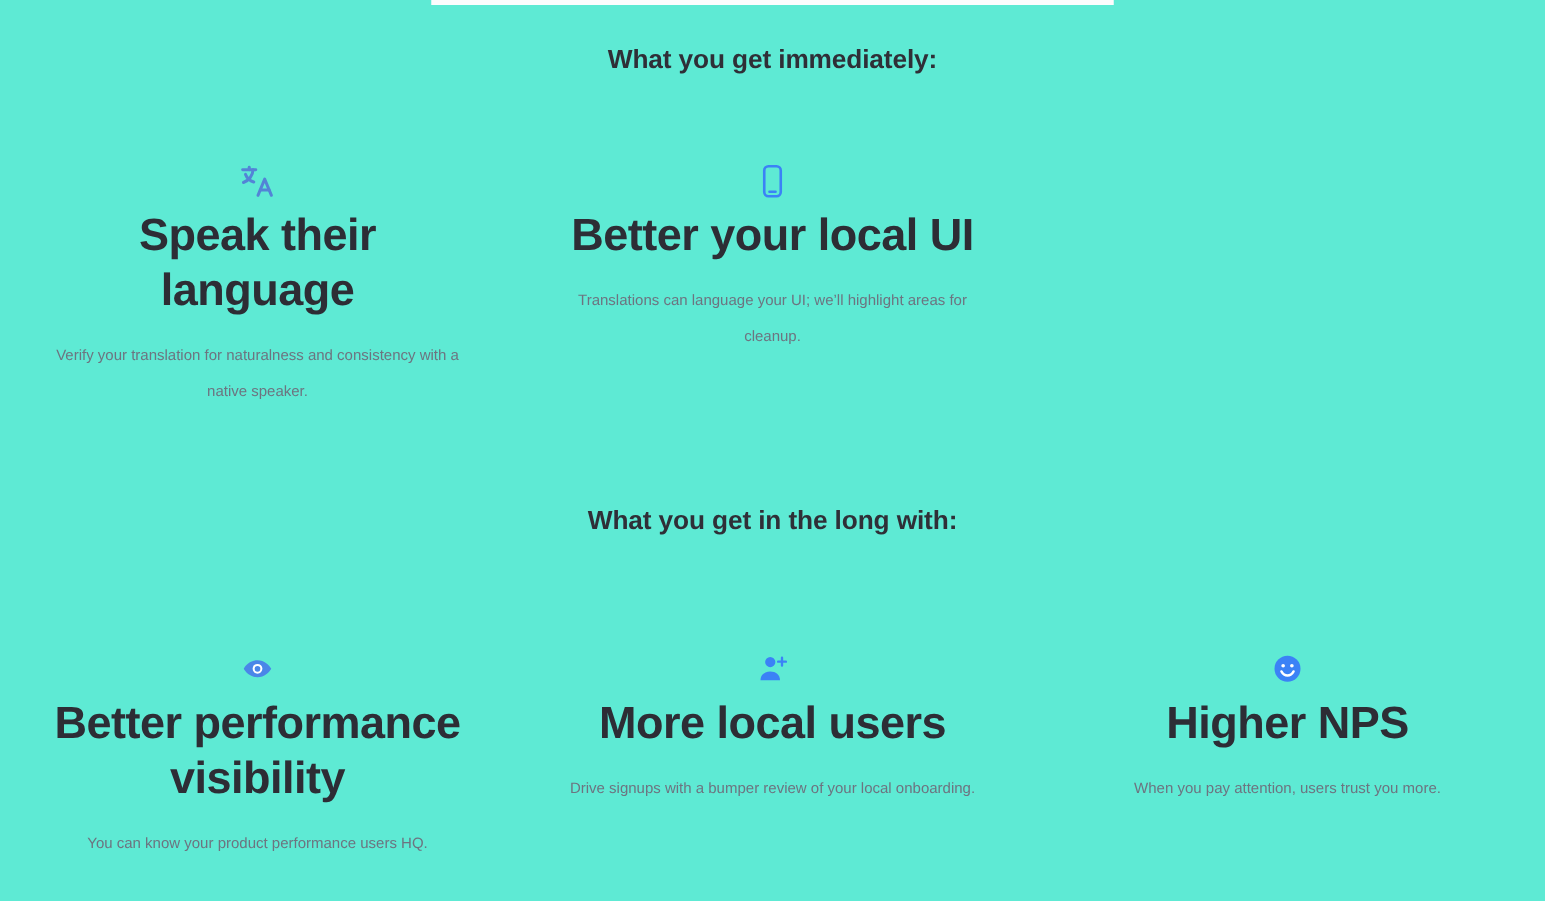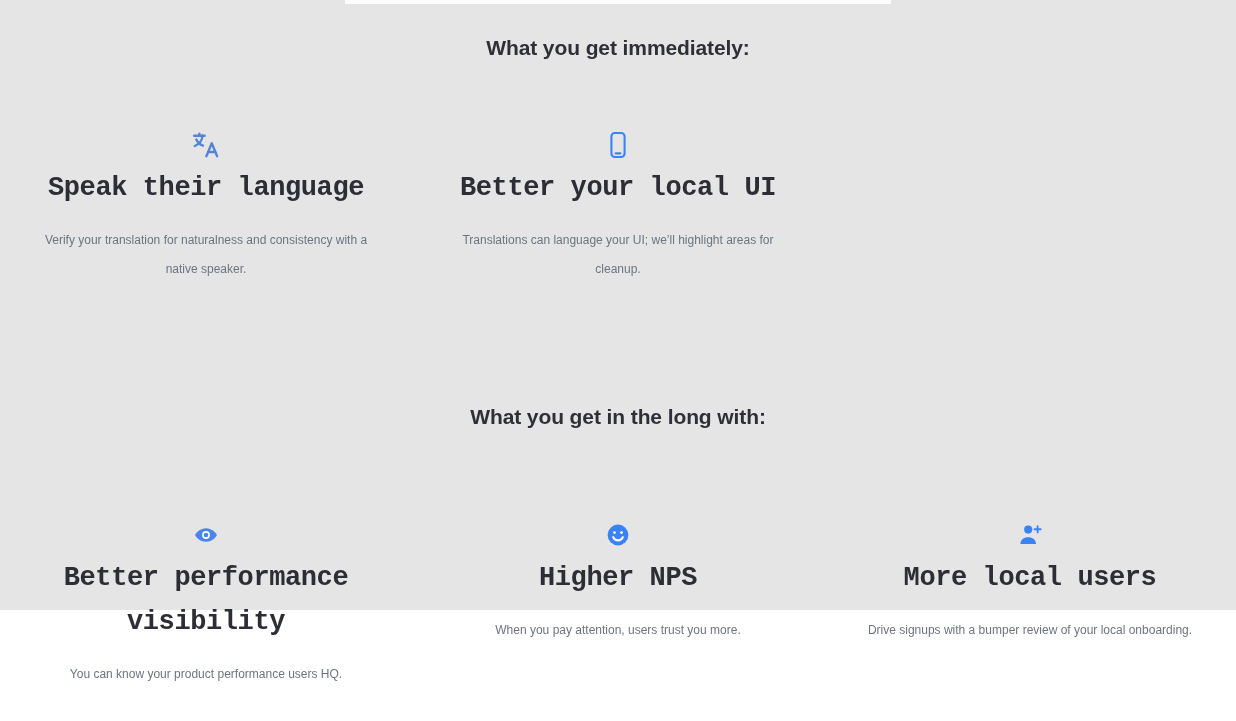--- a/index.html
+++ b/index.html
@@ -10,22 +10,22 @@
   body {
     width: 1236px;
     height: 721px;
     overflow: hidden;
     font-family: "Liberation Sans", sans-serif;
     -webkit-font-smoothing: antialiased;
   }
   .page {
     position: relative;
     width: 1236px;
-    height: 610px;
-    background: #e5e5e5;
+    height: 721px;
+    background: #5eead4;
     box-sizing: border-box;
   }
   .top-band {
     position: absolute;
     top: 0;
     left: 345px;
     width: 546px;
     height: 4px;
     background: #fcfcfd;
   }
@@ -75,28 +75,27 @@
     display: flex;
     align-items: center;
     justify-content: center;
     margin-bottom: 4px;
   }
   .card-icon svg {
     display: block;
   }
 
   .card-title {
-    font-size: 27px;
+    font-size: 36px;
     font-weight: bold;
     color: #2d2d35;
     line-height: 44px;
     letter-spacing: -0.4px;
     margin: 0;
     padding: 0 10px;
-    font-family: Liberation Mono, monospace;
   }
 
   .card-desc {
     font-size: 12px;
     color: #6d7480;
     line-height: 29px;
     margin: 16px auto 0 auto;
     max-width: 330px;
     font-weight: normal;
   }
@@ -153,38 +152,38 @@
           <circle cx="12" cy="11" r="3.9" fill="#ffffff"></circle>
           <circle cx="12" cy="11" r="2.3" fill="#4a86e8"></circle>
         </svg>
       </div>
       <h3 class="card-title">Better performance visibility</h3>
       <p class="card-desc">You can know your product performance users HQ.</p>
     </div>
 
     <div class="card">
       <div class="card-icon">
+        <svg width="26" height="26" viewBox="0 0 26 26">
+          <circle cx="11.2" cy="7.6" r="4.1" fill="#3b82f6"></circle>
+          <path d="M3.4 22.1c0-4.3 3.5-6.9 7.8-6.9s7.8 2.6 7.8 6.9H3.4z" fill="#3b82f6"></path>
+          <path d="M20.6 4.2v6.2M17.5 7.3h6.2" stroke="#3b82f6" stroke-width="1.9" stroke-linecap="round"></path>
+        </svg>
+      </div>
+      <h3 class="card-title">More local users</h3>
+      <p class="card-desc">Drive signups with a bumper review of your local onboarding.</p>
+    </div>
+
+    <div class="card">
+      <div class="card-icon">
         <svg width="24" height="24" viewBox="0 0 24 24">
           <circle cx="12" cy="12" r="10.4" fill="#3b82f6"></circle>
           <circle cx="8.5" cy="9.6" r="1.45" fill="#ffffff"></circle>
           <circle cx="15.5" cy="9.6" r="1.45" fill="#ffffff"></circle>
           <path d="M7.2 14.2c1.1 2.1 2.9 3.2 4.8 3.2s3.7-1.1 4.8-3.2" stroke="#ffffff" stroke-width="2.1" stroke-linecap="round" fill="none"></path>
         </svg>
       </div>
       <h3 class="card-title">Higher NPS</h3>
       <p class="card-desc">When you pay attention, users trust you more.</p>
     </div>
 
-    <div class="card">
-      <div class="card-icon">
-        <svg width="26" height="26" viewBox="0 0 26 26">
-          <circle cx="11.2" cy="7.6" r="4.1" fill="#3b82f6"></circle>
-          <path d="M3.4 22.1c0-4.3 3.5-6.9 7.8-6.9s7.8 2.6 7.8 6.9H3.4z" fill="#3b82f6"></path>
-          <path d="M20.6 4.2v6.2M17.5 7.3h6.2" stroke="#3b82f6" stroke-width="1.9" stroke-linecap="round"></path>
-        </svg>
-      </div>
-      <h3 class="card-title">More local users</h3>
-      <p class="card-desc">Drive signups with a bumper review of your local onboarding.</p>
-    </div>
-
   </div>
 
 </div>
 
 </body></html>

